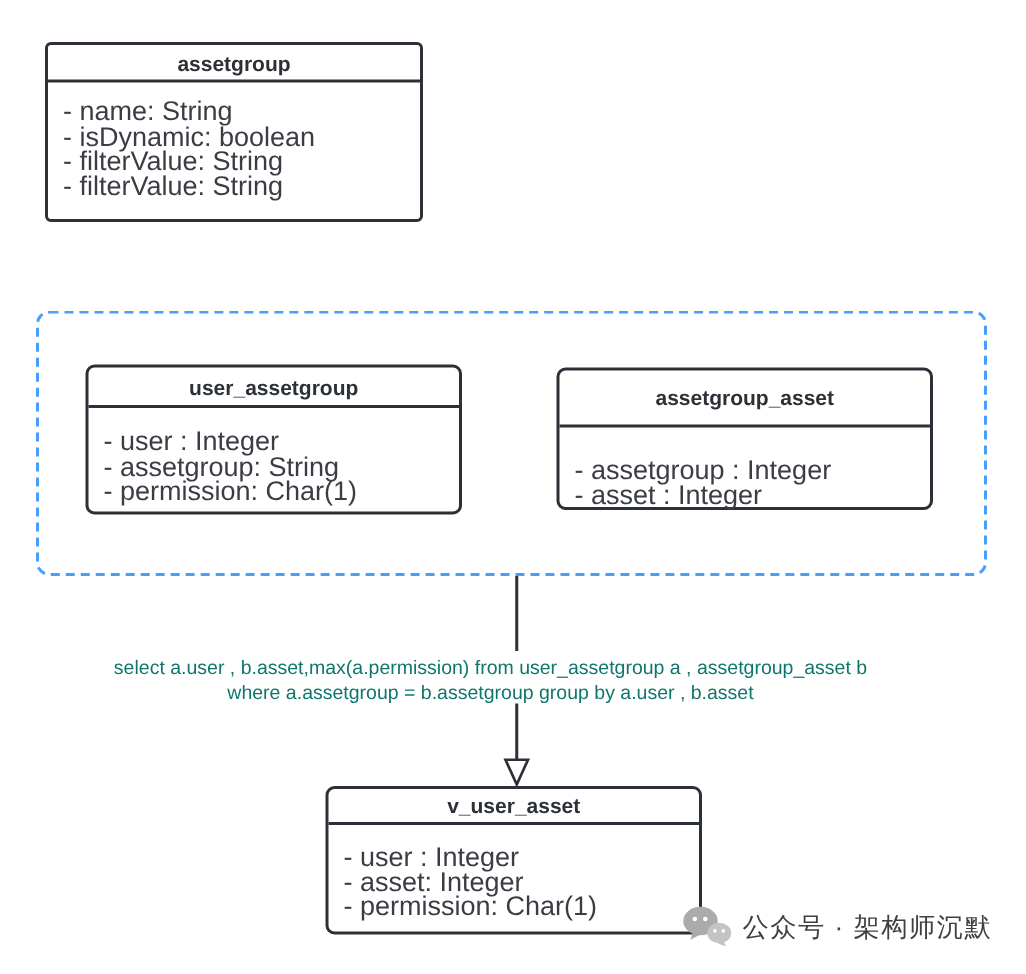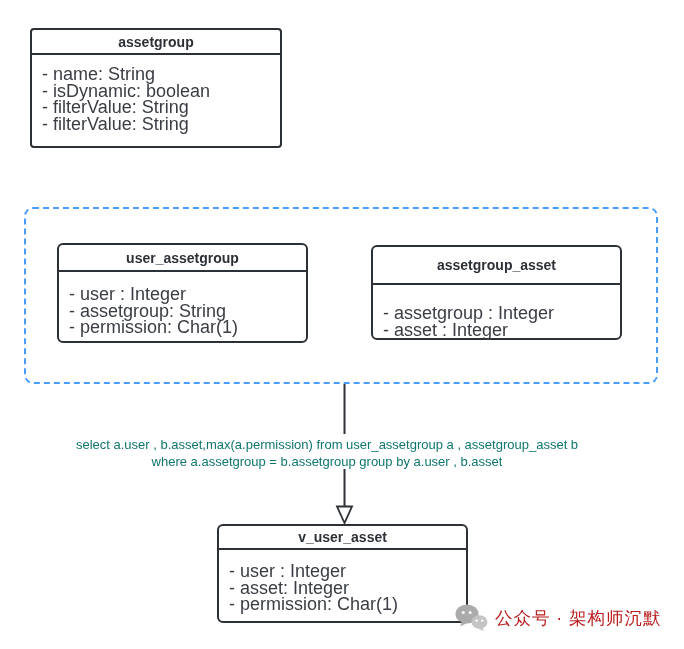--- a/index.html
+++ b/index.html
@@ -100,21 +100,21 @@
     position: absolute;
     left: 455px;
     top: 604px;
     display: flex;
     align-items: center;
     z-index: 5;
   }
   .watermark-text {
     margin-left: 7px;
     font-size: 17.5px;
-    color: #b91c1c;
+    color: #404040;
     letter-spacing: 1px;
     white-space: nowrap;
   }
 </style>
 </head>
 <body>
 
 <div id="canvas">
 
   <div class="class-box square" id="box-assetgroup">

